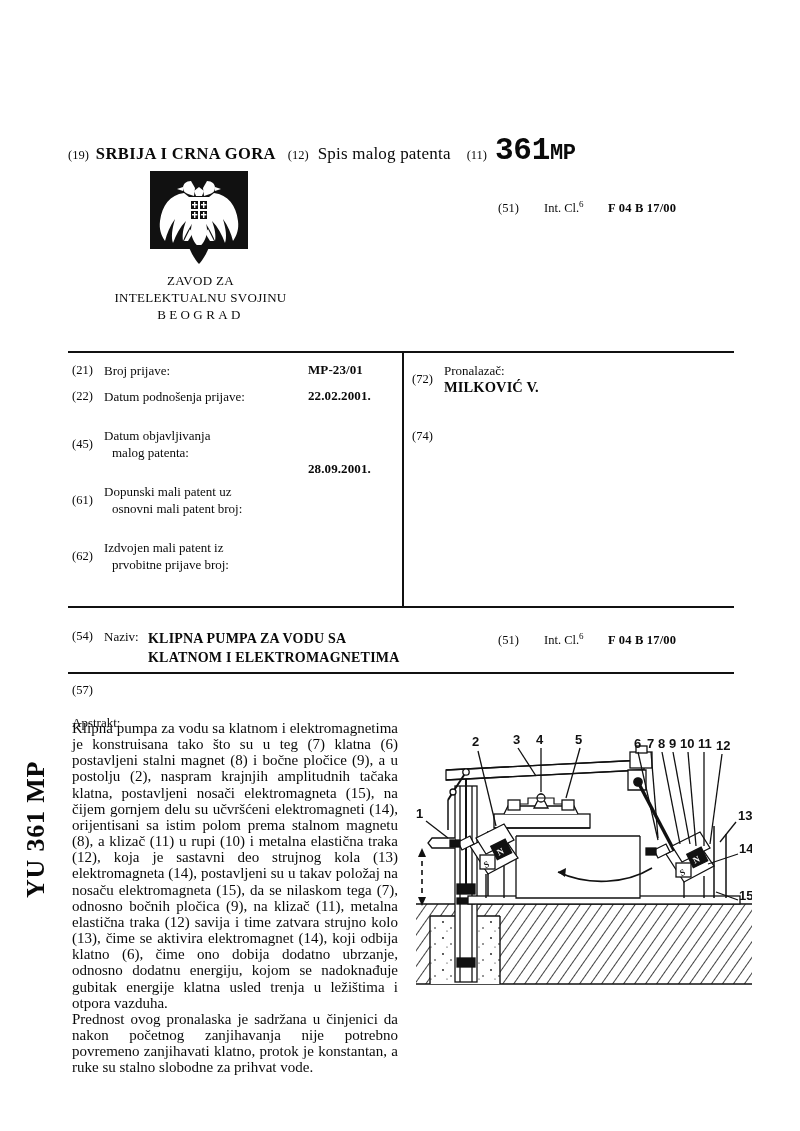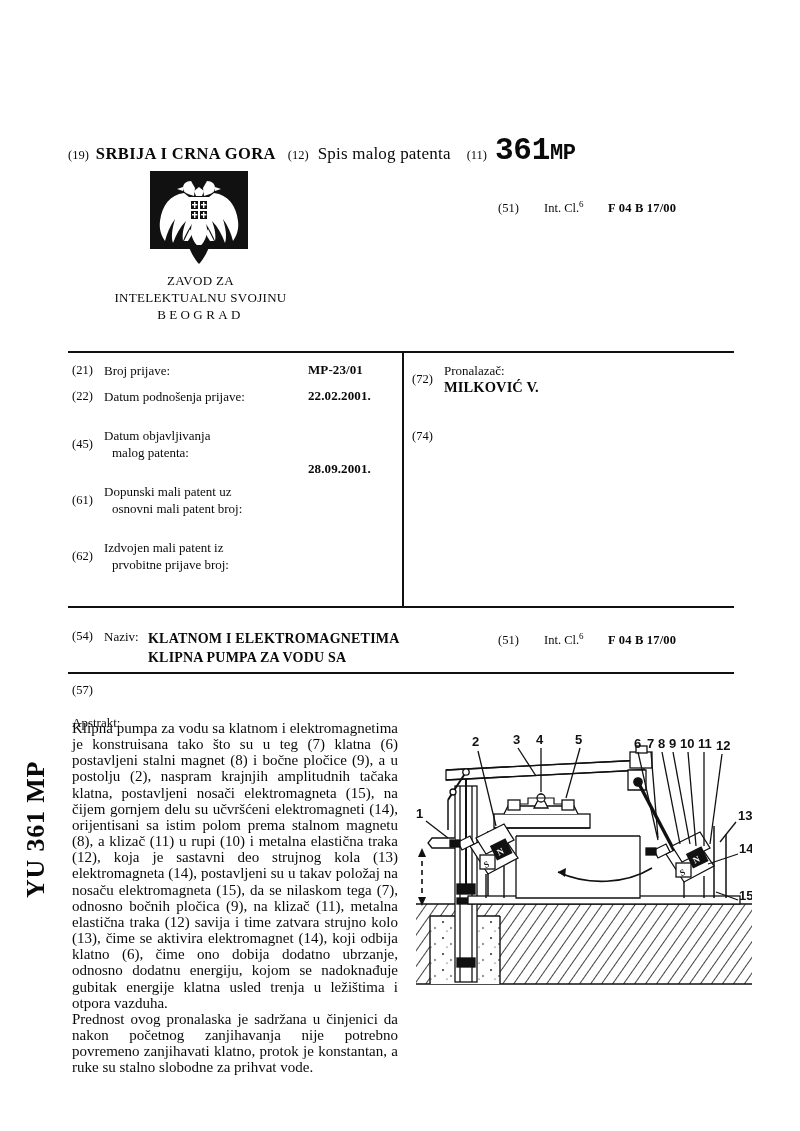--- a/index.html
+++ b/index.html
@@ -380,22 +380,22 @@
     <div class="fld">
       <span class="code">(74)</span>
     </div>
 
   </div>
 
   <div class="title-block">
     <span class="code">(54)</span>
     <span class="naziv">Naziv:</span>
     <span>
+      <div class="tt">KLIPNA PUMPA ZA VODU SA</div>
       <div class="tt">KLATNOM I ELEKTROMAGNETIMA</div>
-      <div class="tt">KLIPNA PUMPA ZA VODU SA</div>
     </span>
   </div>
 
   <div class="ipc-bottom">
     <span class="lbl">(51)</span>
     <span class="cl"><span>Int. Cl.</span><sup>6</sup></span>
     <span class="val">F 04 B 17/00</span>
   </div>
 
   <div class="abstract-head">

